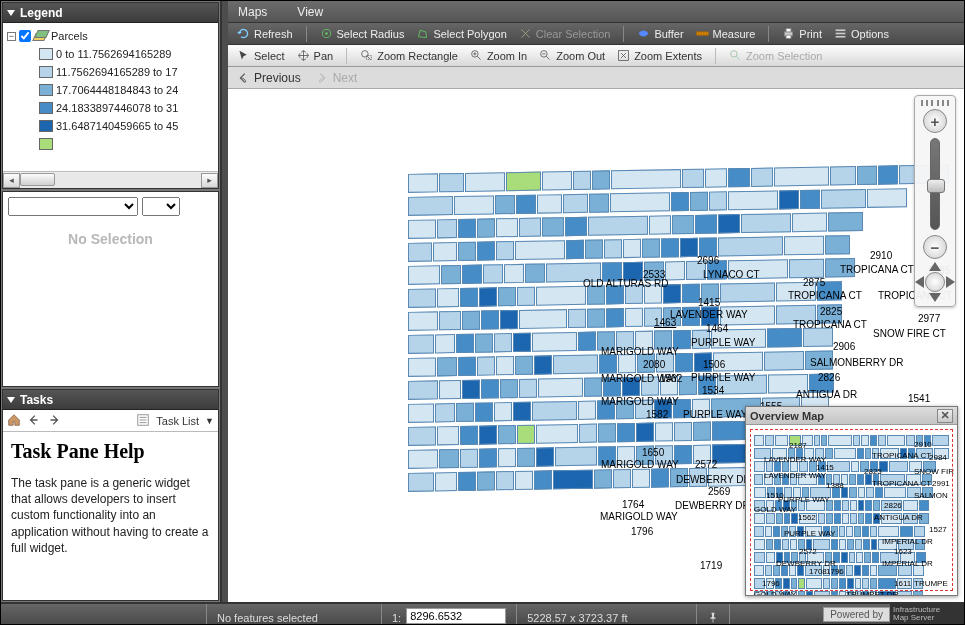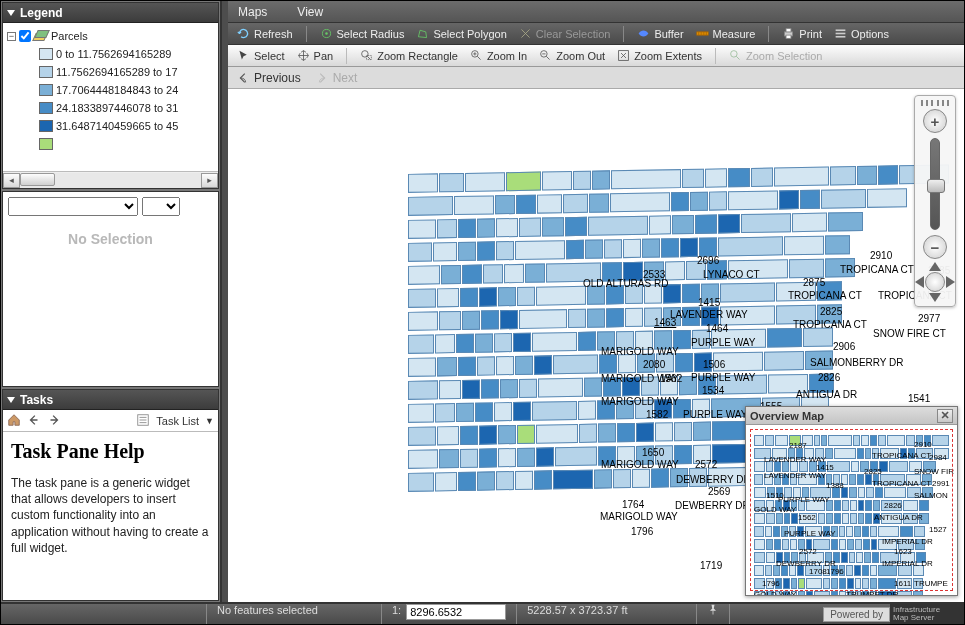--- a/index.html
+++ b/index.html
@@ -97,21 +97,21 @@
   .overview .ov-header .close { margin-left:auto; width:16px;height:14px;background:linear-gradient(#eee,#c8c8c8);
     border:1px solid #888;display:flex;align-items:center;justify-content:center;font-size:11px;color:#555;cursor:pointer; }
   .overview .ov-body { flex:1; position:relative; background:#fff; overflow:hidden; }
   .overview .ov-rect { position:absolute; left:4px; top:4px; right:4px; bottom:4px; border:1px dashed #d33; }
   .ov-mini { position:absolute; left:8px; top:10px; width:195px; display:flex; flex-direction:column; gap:2px; }
   .ov-mini .plot-row .pcell { height:11px; }
   .ov-label { position:absolute; font-size:8px; color:#000; white-space:nowrap; }
   
   .statusbar { height:22px; background:linear-gradient(#666,#4a4a4a); display:flex; align-items:center;
     color:#ddd; font-size:11px; border-top:2px solid #333; }
-  .statusbar .cell { padding:0 10px; height:100%; display:flex; align-items:flex-start; border-right:1px solid #888; gap:5px; }
+  .statusbar .cell { padding:0 10px; height:100%; display:flex; align-items:flex-end; border-right:1px solid #888; gap:5px; }
   .statusbar .cell.wide { flex:0 0 206px; }
   .statusbar .cell.input input { width:100px; height:16px; font-size:11px; padding:0 3px; border:1px solid #999; }
   .statusbar .spacer { flex:1; }
   .statusbar .powered { background:#ddd;color:#555;padding:1px 6px;font-size:10px;border:1px solid #999; }
   .statusbar .logo { background:#333;color:#bbb;font-size:8px;line-height:1;padding:2px 3px;text-align:left;width:74px; }
   .chip-minus { width:9px;height:9px;border:1px solid #777;display:inline-flex;align-items:center;justify-content:center;
     font-size:9px;line-height:1;color:#444;background:#fff; }
   .layers-ic { position:relative;width:14px;height:12px; }
   .layers-ic span { position:absolute;width:12px;height:8px;border:1px solid #777;transform:skewX(-25deg); }
   .layers-ic .l1 { left:0;top:3px;background:#f0d060; }

